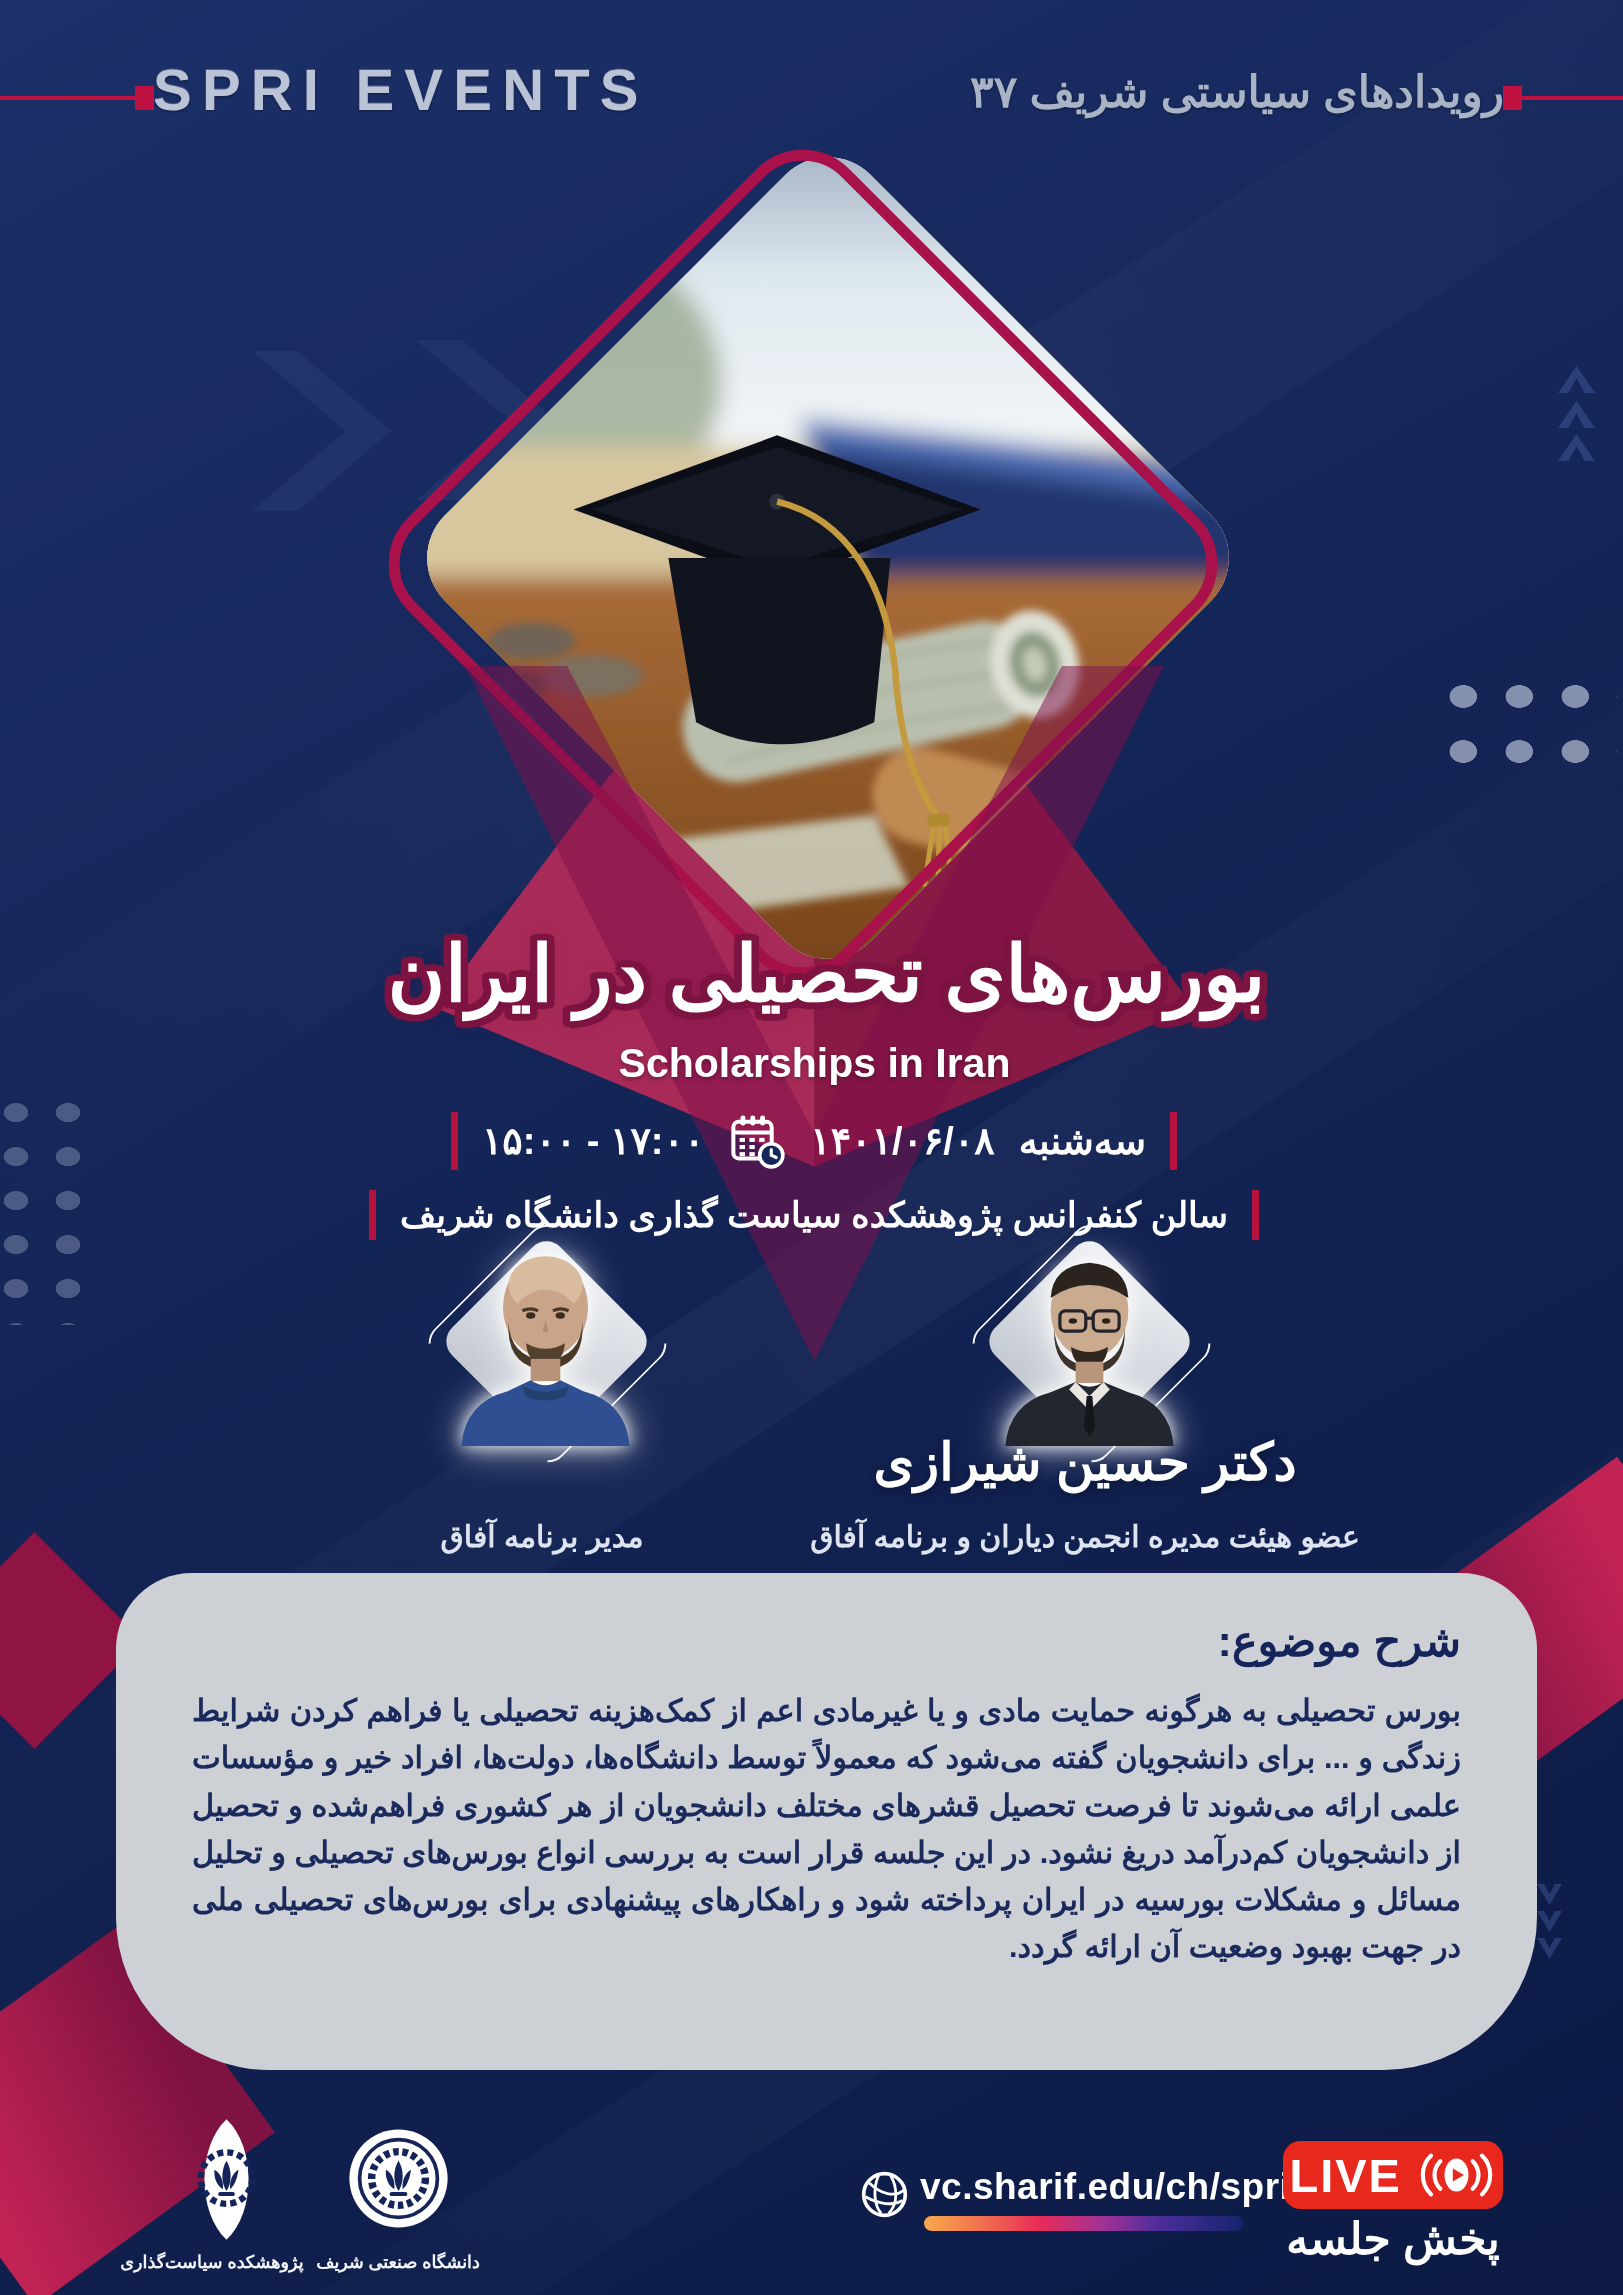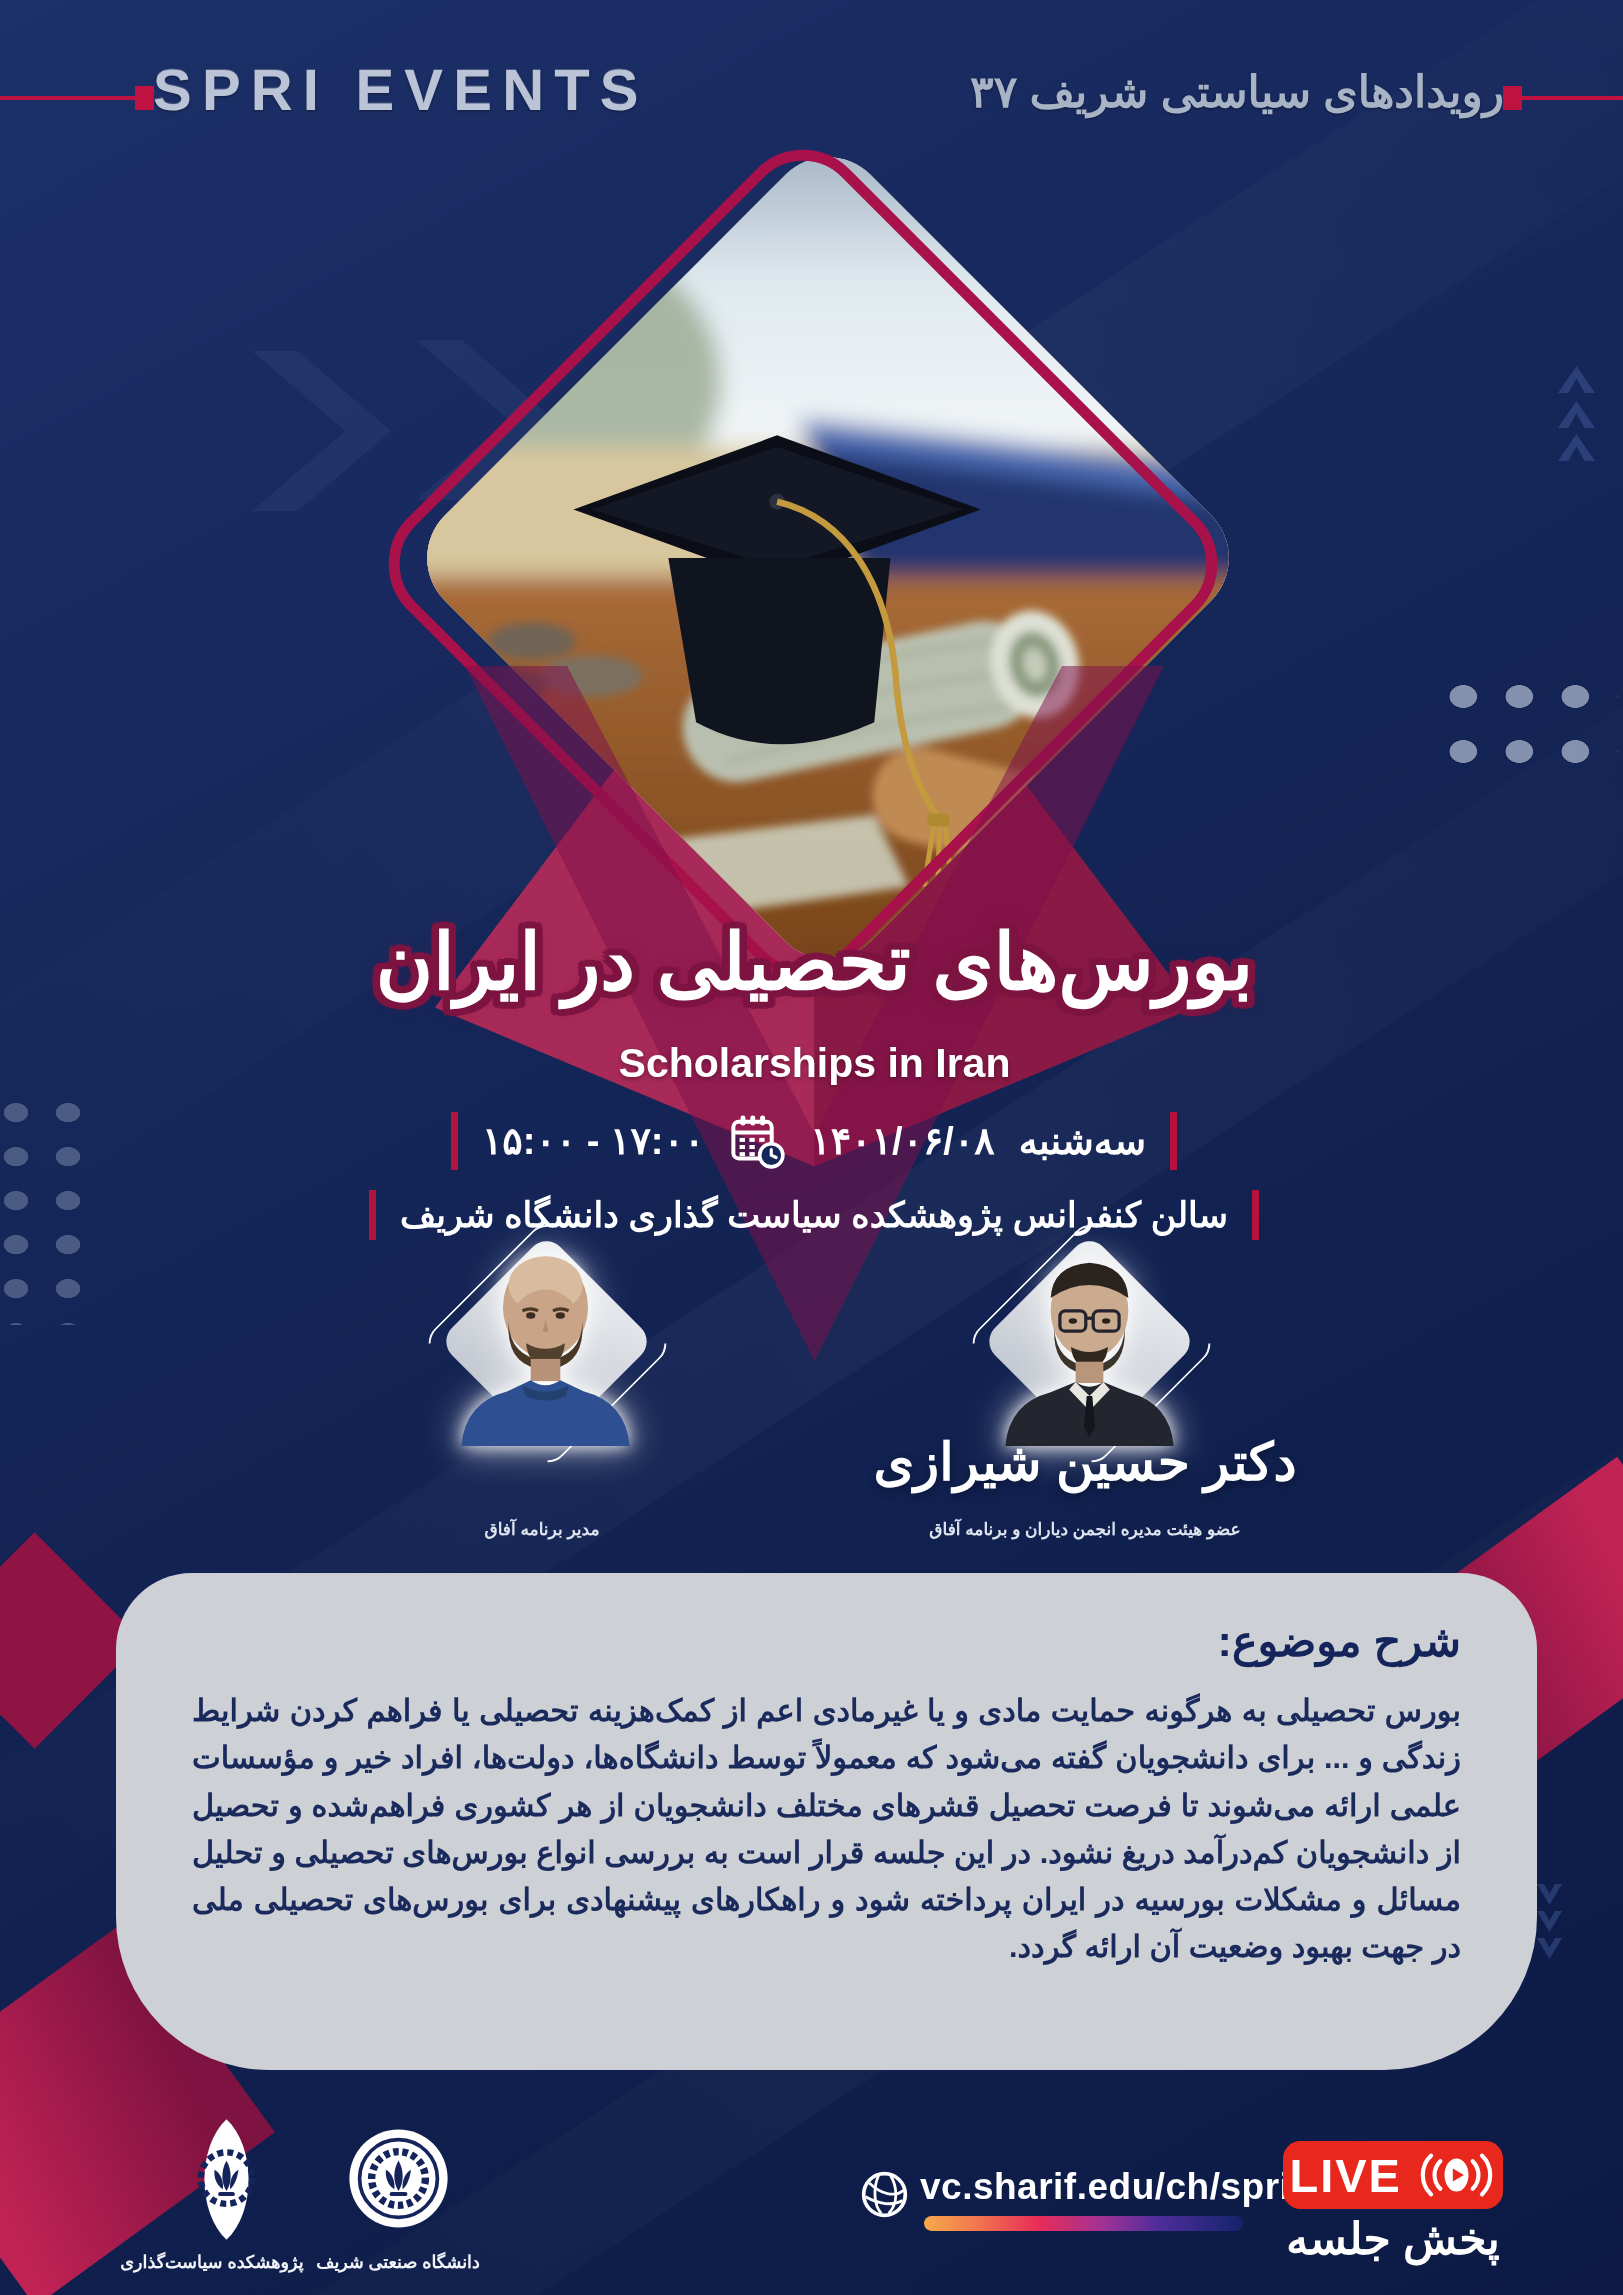--- a/index.html
+++ b/index.html
@@ -42,21 +42,21 @@
     clip-path:polygon(50% 0,100% 74.5%,50% 98%,0 74.5%);}
   .photo-diamond{left:527px;top:257px;width:602px;height:602px;z-index:3;
     transform:rotate(45deg);border-radius:60px;overflow:hidden;background:#cfc2a2;}
   .photo-scene{position:absolute;left:50%;top:50%;width:870px;height:870px;
     transform:translate(-50%,-50%) rotate(-45deg);}
   .photo-outline{left:491px;top:252px;width:602px;height:602px;z-index:4;
     transform:rotate(45deg);border:11px solid #a8114a;border-radius:65px;background:transparent;}
   .v-overlay{left:463px;top:664px;width:703px;height:699px;z-index:4;background:rgba(128,16,74,.52);
     clip-path:polygon(0.3% 0.3%,14.8% 0.3%,50% 67.2%,85.2% 0.3%,99.7% 0.3%,50% 99.7%);}
   
-  .title{left:278px;top:916px;width:1073px;z-index:5;margin:0;text-align:center;direction:rtl;
+  .title{left:278px;top:916px;width:1073px;z-index:5;margin:12px;text-align:center;direction:rtl;
     font-size:78px;font-weight:700;color:#ffffff;line-height:1.2;
     text-shadow:-7.4px 0 #7c1340,7.4px 0 #7c1340,0 -7.4px #7c1340,0 7.4px #7c1340,
       -5.6px -5.6px #7c1340,5.6px -5.6px #7c1340,-5.6px 5.6px #7c1340,5.6px 5.6px #7c1340,
       -7.4px 3.7px #7c1340,7.4px 3.7px #7c1340,-7.4px -3.7px #7c1340,7.4px -3.7px #7c1340,0 0 18.5px rgba(124,19,64,.55);}
   .subtitle{left:278px;top:1040px;width:1073px;z-index:5;text-align:center;
     font-size:41px;font-weight:600;color:#ffffff;text-shadow:0 1.9px 5.6px rgba(0,0,0,.35);}
   .info-row{position:absolute;left:208px;width:1212px;z-index:5;display:flex;direction:rtl;
     justify-content:center;align-items:center;gap:24px;color:#fff;font-weight:700;}
   .date-row{top:1106px;height:69px;font-size:38px;}
   .venue-row{top:1185px;height:60px;font-size:35px;}
@@ -68,21 +68,21 @@
   .spk-frame{position:absolute;width:177px;height:177px;z-index:5;transform:rotate(45deg);
     border:2.8px solid transparent;border-left-color:rgba(255,255,255,.95);border-right-color:rgba(255,255,255,.95);
     border-radius:22px;}
   .spk-photo{position:absolute;width:153px;height:153px;z-index:5;transform:rotate(45deg);
     border-radius:19.4px;background:linear-gradient(160deg,#eef0f3 0%,#cfd3da 60%,#b9bfc9 100%);}
   .spk-bust{position:absolute;z-index:6;width:185px;height:213px;
     filter:drop-shadow(0 0 8.3px rgba(255,255,255,.95)) drop-shadow(0 0 18.5px rgba(255,255,255,.55));}
   .spk-name{position:absolute;z-index:6;width:602px;text-align:center;direction:rtl;
     font-size:52px;font-weight:700;color:#fff;text-shadow:0 2.8px 9.3px rgba(8,14,40,.55);}
   .spk-role{position:absolute;z-index:6;width:602px;text-align:center;direction:rtl;
-    font-size:17px;font-weight:600;color:#dde3ef;}
+    font-size:30px;font-weight:600;color:#dde3ef;}
   
   .wedge{position:absolute;z-index:4;}
   .wedge-tr{left:1416px;top:1522px;width:287px;height:199px;transform:rotate(-36deg);
     background:linear-gradient(100deg,#7e1240 5%,#c22355 75%);}
   .wedge-bl{left:-69px;top:1985px;width:296px;height:259px;transform:rotate(-36deg);
     background:linear-gradient(100deg,#c22355 15%,#7e1240 85%);}
   .wedge-tl{left:-42px;top:1564px;width:153px;height:153px;transform:rotate(45deg);background:#8f1444;}
   .panel{left:116px;top:1573px;width:1421px;height:497px;z-index:6;background:#cdd0d5;
     border-radius:76px 76px 153px 153px;box-sizing:border-box;padding:43px 76px 0 76px;
     direction:rtl;overflow:hidden;}

